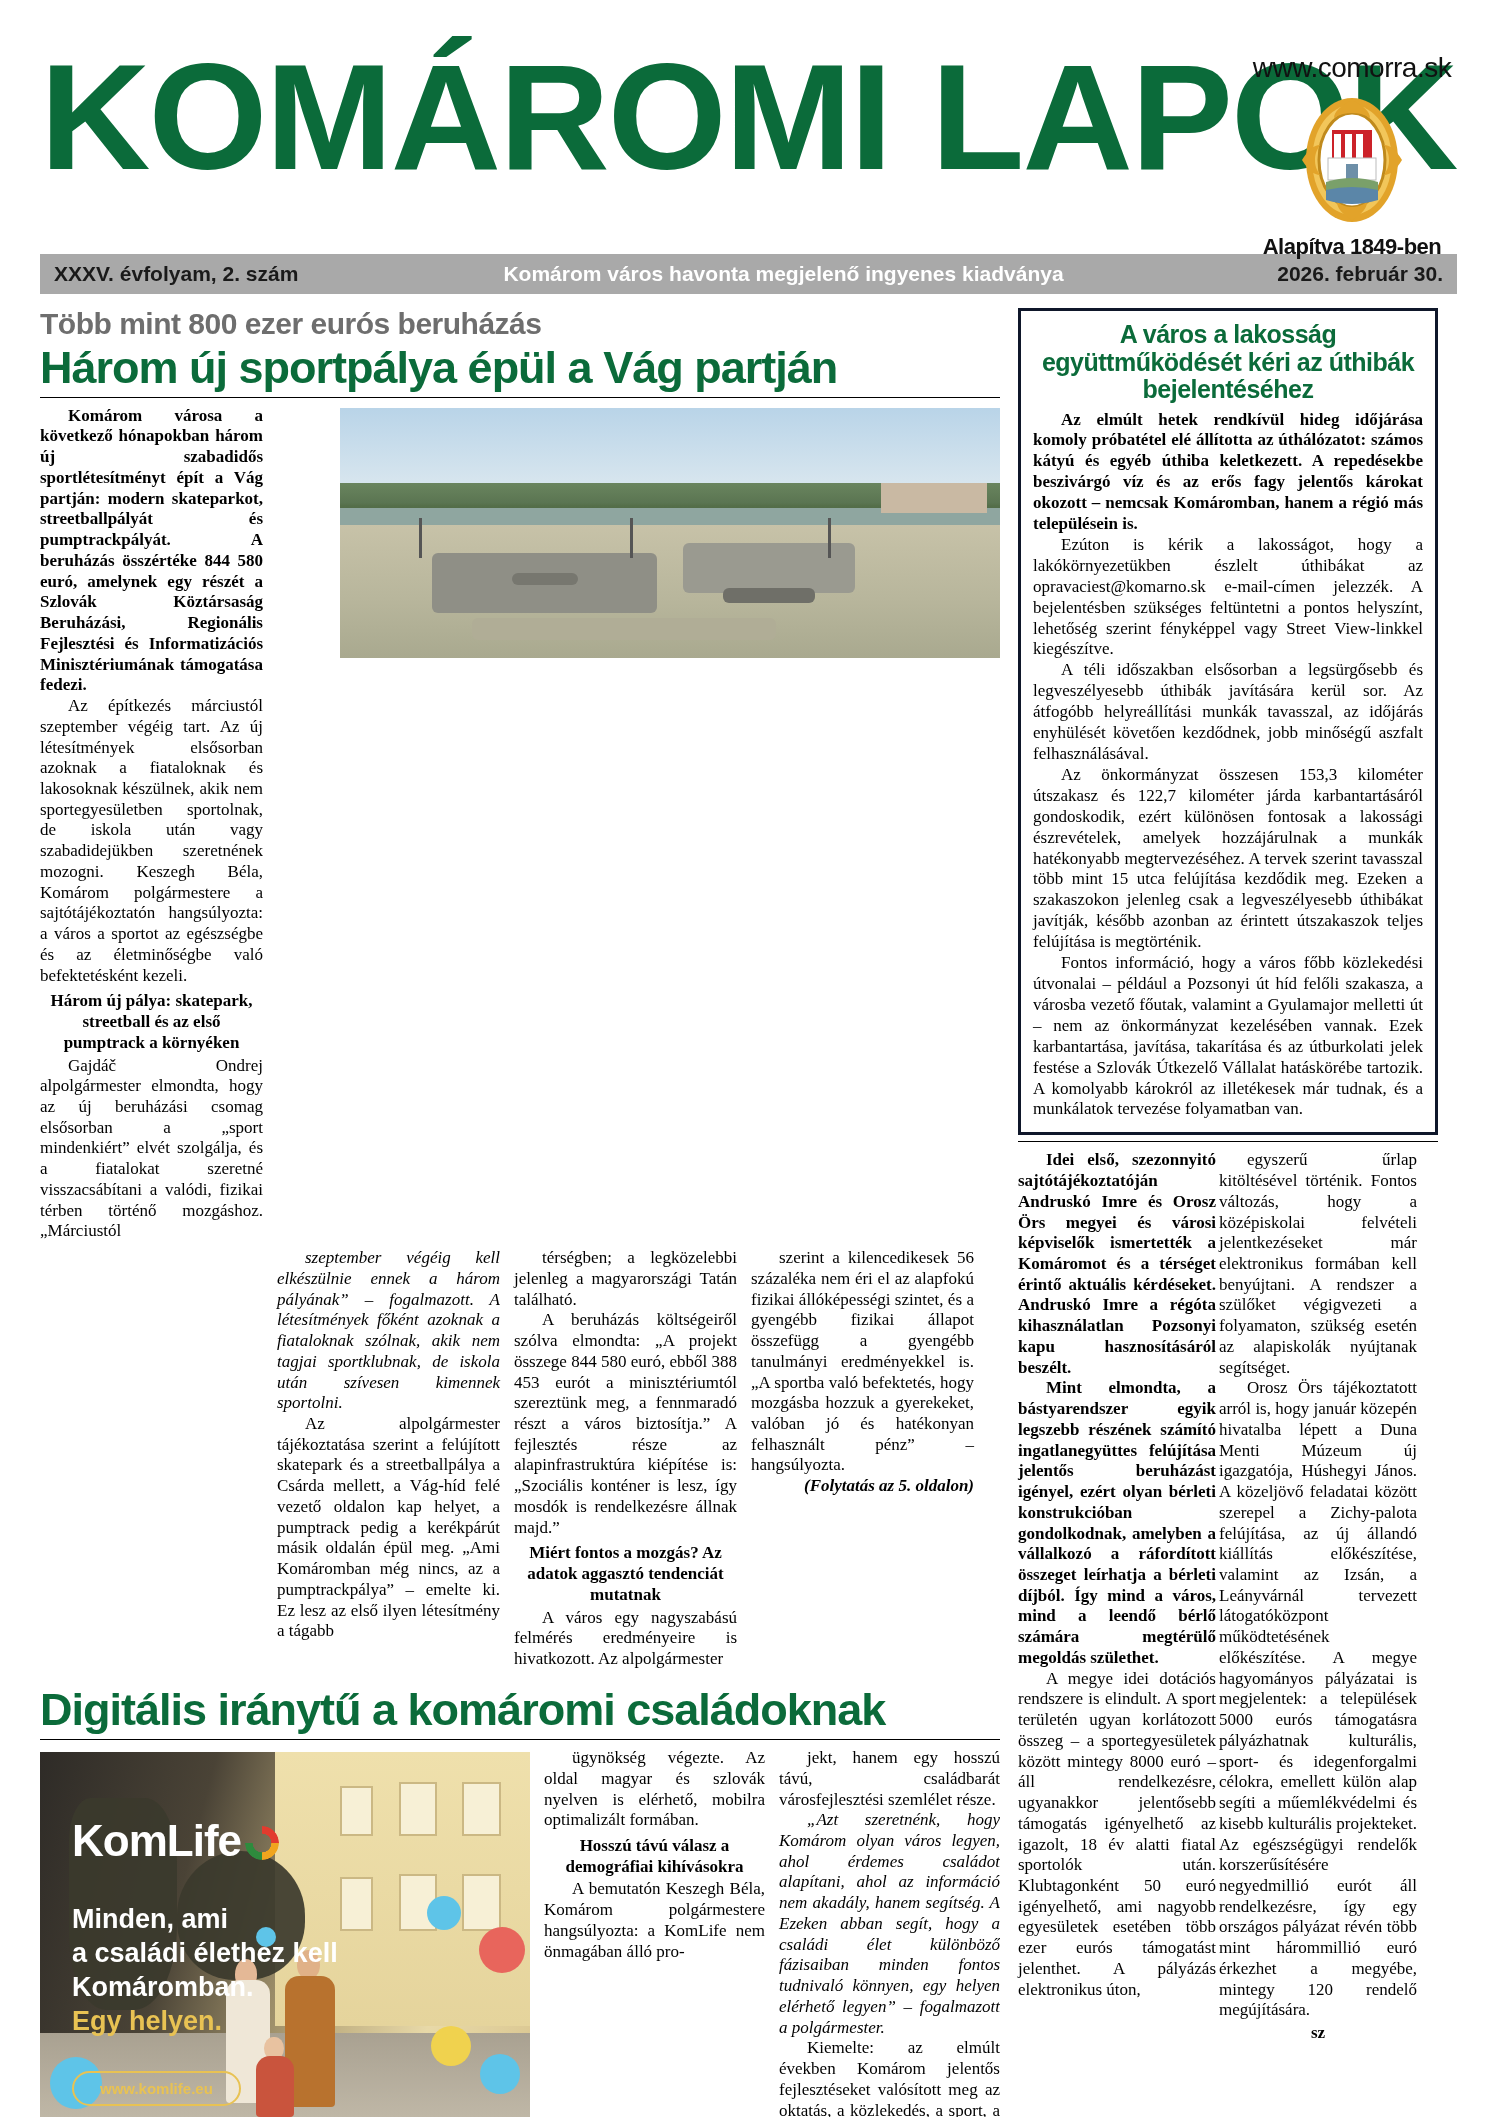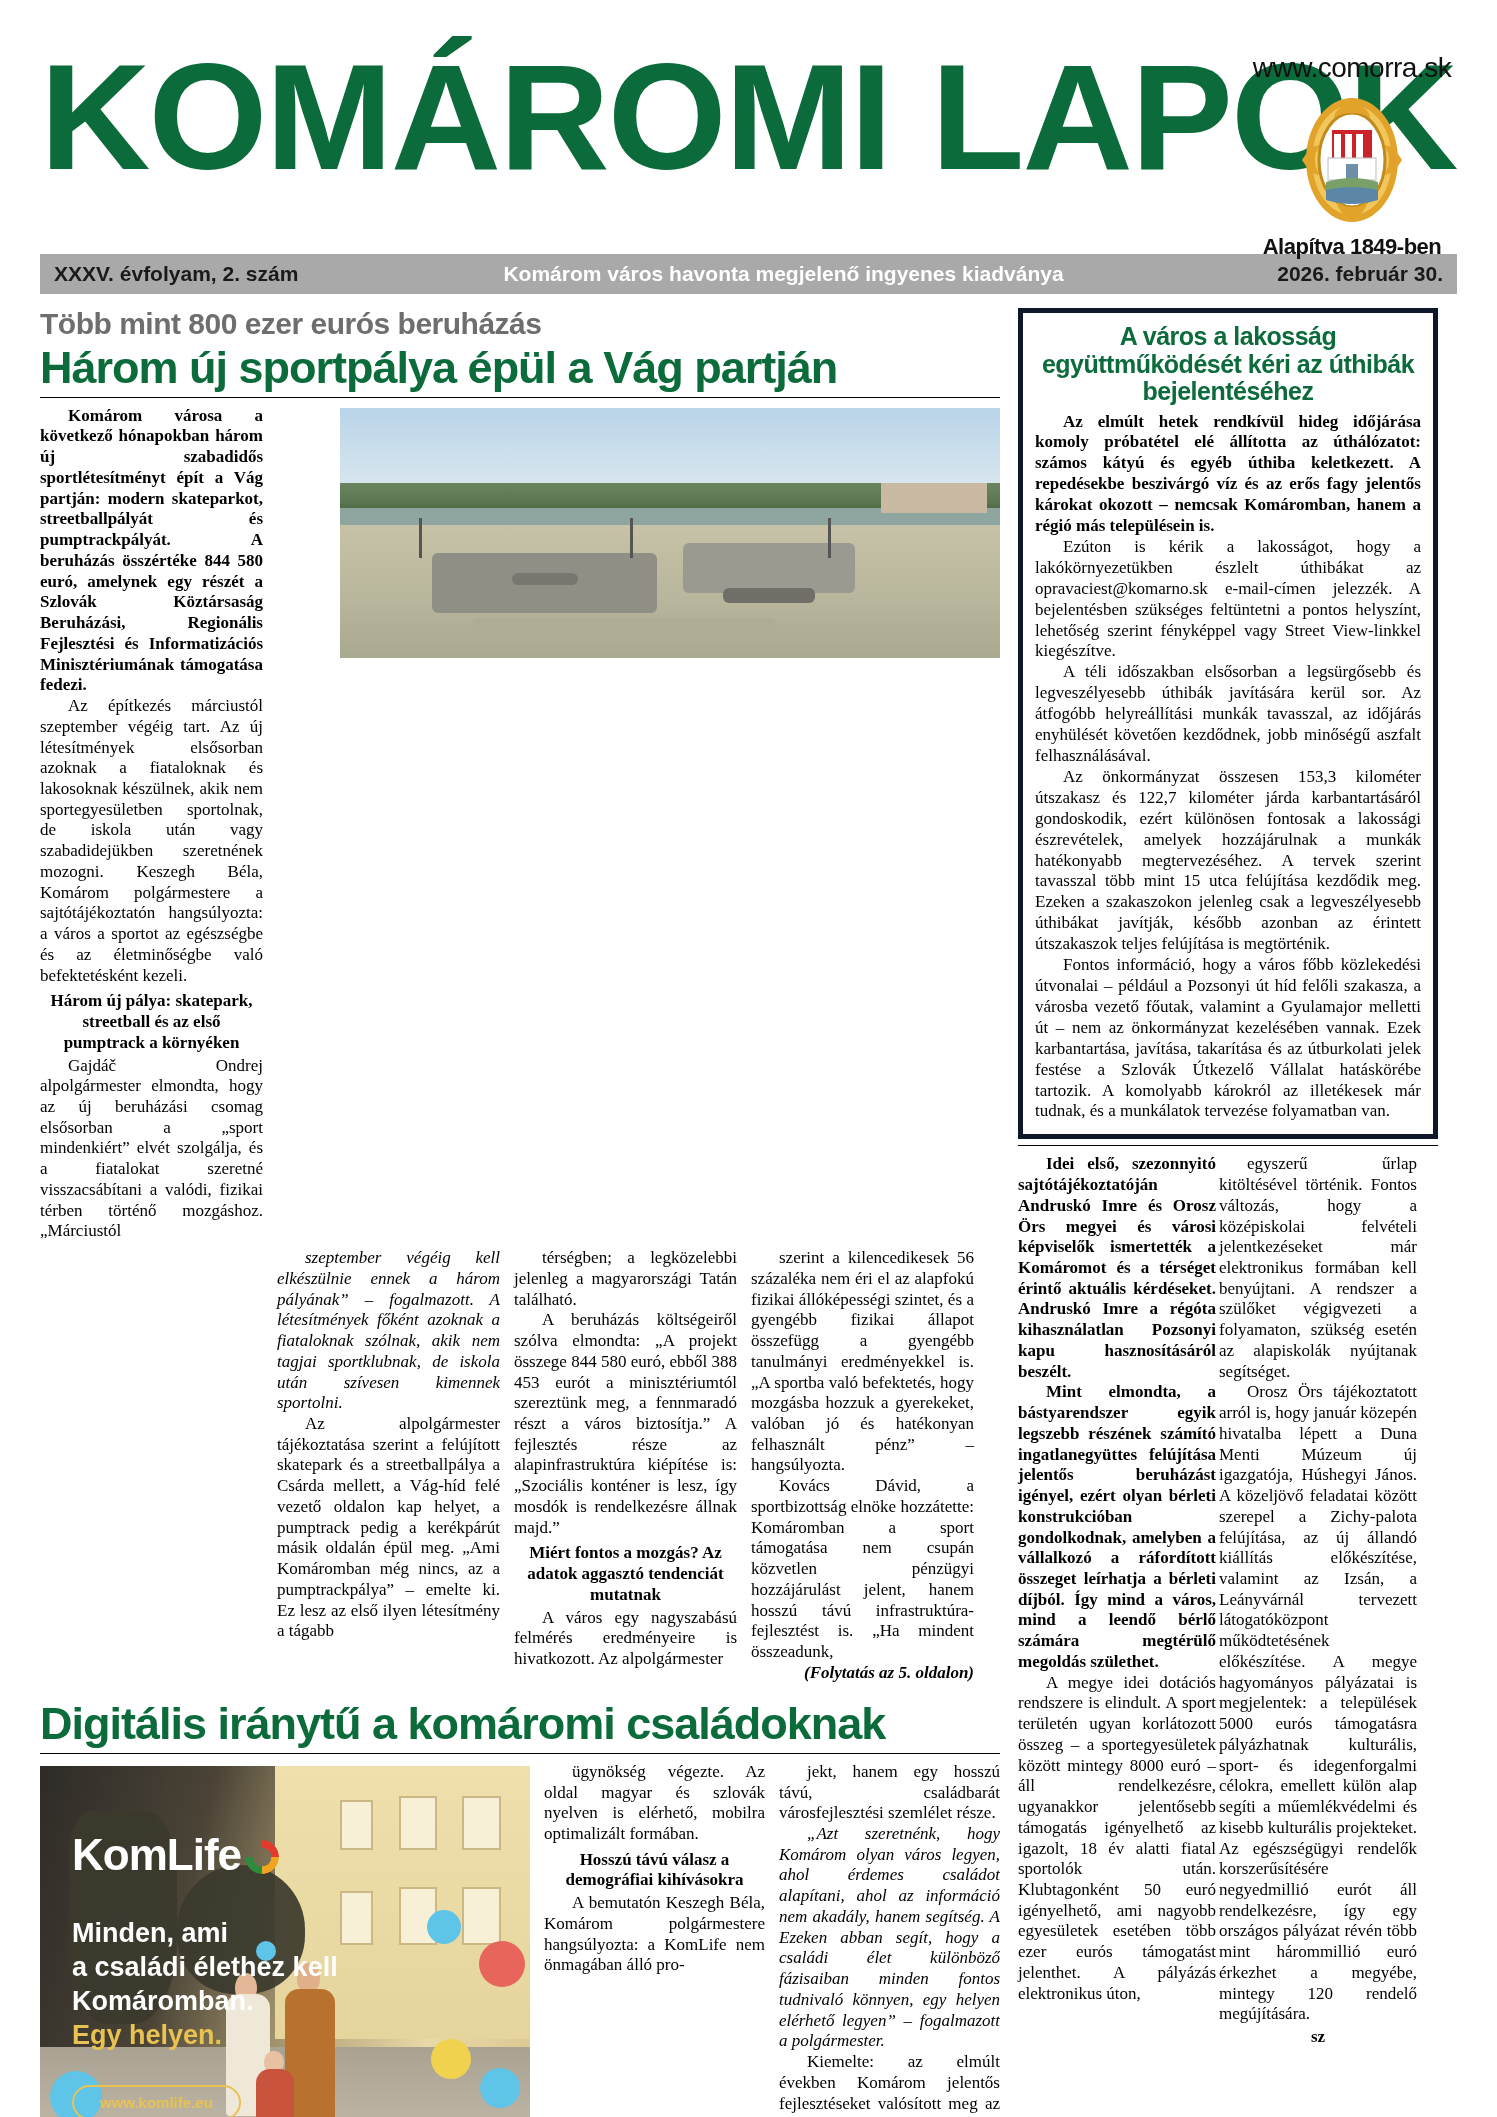--- a/index.html
+++ b/index.html
@@ -185,21 +185,21 @@
     line-height: 1.22;
     text-align: justify;
     margin: 0;
     color: #000;
   }
   .intro-flow .narrow-col p.lead { font-weight: bold; text-indent: 28px; }
   .intro-flow .narrow-col p.body { text-indent: 28px; }
 
   
   .side-box {
-    border: 5px solid #0f172a;
+    border: 3px solid #0f172a;
     padding: 10px 12px 12px 12px;
     box-sizing: border-box;
   }
   .side-box h2 {
     font-family: "Liberation Sans", sans-serif;
     font-weight: bold;
     font-size: 25px;
     color: #0b6b3a;
     text-align: center;
     line-height: 1.1;
@@ -389,21 +389,20 @@
           <p class="body">Az alpolgármester tájékoztatása szerint a felújított skatepark és a streetballpálya a Csárda mellett, a Vág-híd felé vezető oldalon kap helyet, a pumptrack pedig a kerékpárút másik oldalán épül meg. „Ami Komáromban még nincs, az a pumptrackpálya” – emelte ki. Ez lesz az első ilyen létesítmény a tágabb</p>
         </div>
         <div class="col">
           <p class="body">térségben; a legközelebbi jelenleg a magyarországi Tatán található.</p>
           <p class="body">A beruházás költségeiről szólva elmondta: „A projekt összege 844 580 euró, ebből 388 453 eurót a minisztériumtól szereztünk meg, a fennmaradó részt a város biztosítja.” A fejlesztés része az alapinfrastruktúra kiépítése is: „Szociális konténer is lesz, így mosdók is rendelkezésre állnak majd.”</p>
           <p class="sub-head">Miért fontos a mozgás? Az adatok aggasztó tendenciát mutatnak</p>
           <p class="body">A város egy nagyszabású felmérés eredményeire is hivatkozott. Az alpolgármester</p>
         </div>
         <div class="col">
           <p class="body">szerint a kilencedikesek 56 százaléka nem éri el az alapfokú fizikai állóképességi szintet, és a gyengébb fizikai állapot összefügg a gyengébb tanulmányi eredményekkel is. „A sportba való befektetés, hogy mozgásba hozzuk a gyerekeket, valóban jó és hatékonyan felhasznált pénz” – hangsúlyozta.</p>
-          <p class="body">Kovács Dávid, a sportbizottság elnöke hozzátette: Komáromban a sport támogatása nem csupán közvetlen pénzügyi hozzájárulást jelent, hanem hosszú távú infrastruktúra-fejlesztést is. „Ha mindent összeadunk,</p>
           <p class="cont-note">(Folytatás az 5. oldalon)</p>
         </div>
       </div>
 
       <div class="feature2">
         <div class="feature2-head">Digitális iránytű a komáromi családoknak</div>
         <hr class="hr-thin">
 
         <div style="overflow:hidden;">
           <div class="ad">

